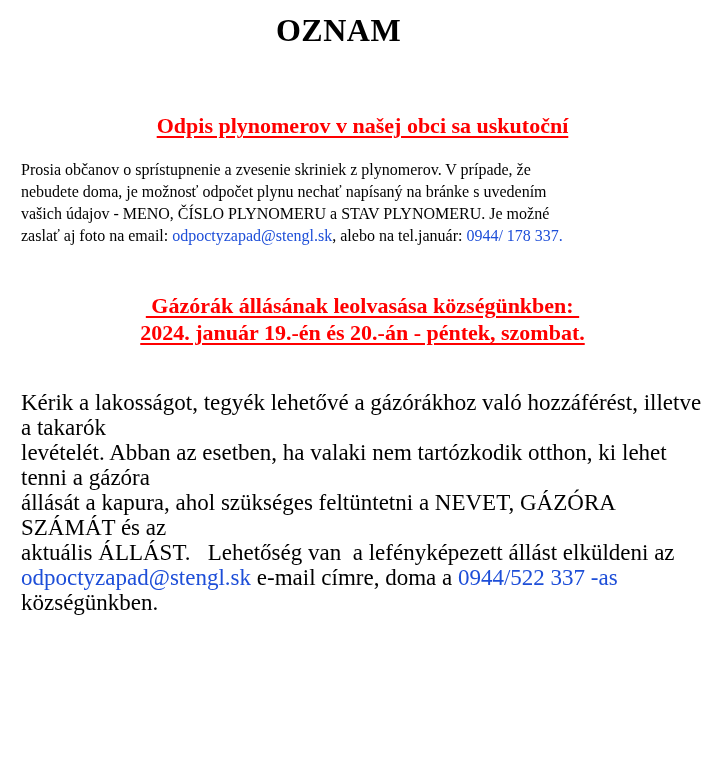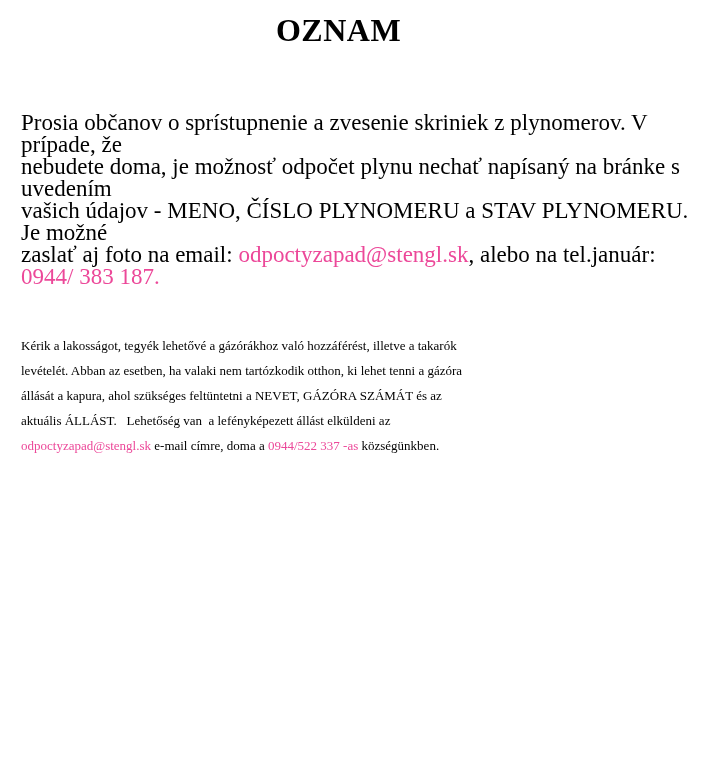--- a/index.html
+++ b/index.html
@@ -48,51 +48,54 @@
     text-underline-offset: 3px;
   }
   .red-heading.sk { margin-top: 64px; }
   .red-heading.hu { margin-top: 45px; }
   .body-par {
     margin: 0;
     white-space: pre-line;
   }
   .body-par.sk {
     margin-top: 20px;
-    font-size: 23px;
+    font-size: 16px;
     line-height: 22px;
   }
   .body-par.hu {
     margin-top: 44px;
-    font-size: 13px;
+    font-size: 23px;
     line-height: 25px;
   }
   .link {
-    color: #ec4899;
+    color: #1d4ed8;
     text-decoration: none;
     cursor: pointer;
   }
 </style>
 </head>
 <body>
 
 <div class="page">
 
   <div class="doc-title sk">OZNAM</div>
 
   <div class="red-heading sk">
+    <div>Odpis plynomerov v našej obci sa uskutoční</div>
   </div>
 
   <p class="body-par sk"><span>Prosia občanov o sprístupnenie a zvesenie skriniek z plynomerov. V prípade, že
 nebudete doma, je možnosť odpočet plynu nechať napísaný na bránke s uvedením
 vašich údajov - MENO, ČÍSLO PLYNOMERU a STAV PLYNOMERU. Je možné
-zaslať aj foto na email: </span><span class="link">odpoctyzapad@stengl.sk</span><span>, alebo na tel.január: </span><span class="link">0944/ 383 187.</span></p>
+zaslať aj foto na email: </span><span class="link">odpoctyzapad@stengl.sk</span><span>, alebo na tel.január: </span><span class="link">0944/ 178 337.</span></p>
 
 
   <div class="red-heading hu">
+    <div>&nbsp;Gázórák állásának leolvasása községünkben:&nbsp;</div>
+    <div>2024. január 19.-én és 20.-án - péntek, szombat.</div>
   </div>
 
   <p class="body-par hu"><span>Kérik a lakosságot, tegyék lehetővé a gázórákhoz való hozzáférést, illetve a takarók
 levételét. Abban az esetben, ha valaki nem tartózkodik otthon, ki lehet tenni a gázóra
 állását a kapura, ahol szükséges feltüntetni a NEVET, GÁZÓRA SZÁMÁT és az
 aktuális ÁLLÁST.&nbsp;&nbsp; Lehetőség van &nbsp;a lefényképezett állást elküldeni az
 </span><span class="link">odpoctyzapad@stengl.sk</span><span> e-mail címre, doma a </span><span class="link">0944/522 337 -as</span><span> községünkben.</span></p>
 
 </div>
 

